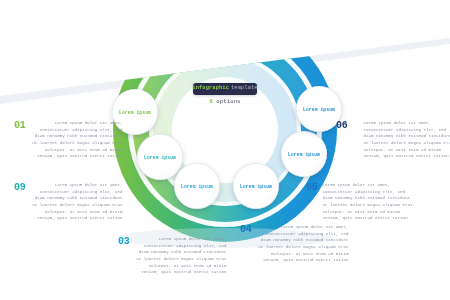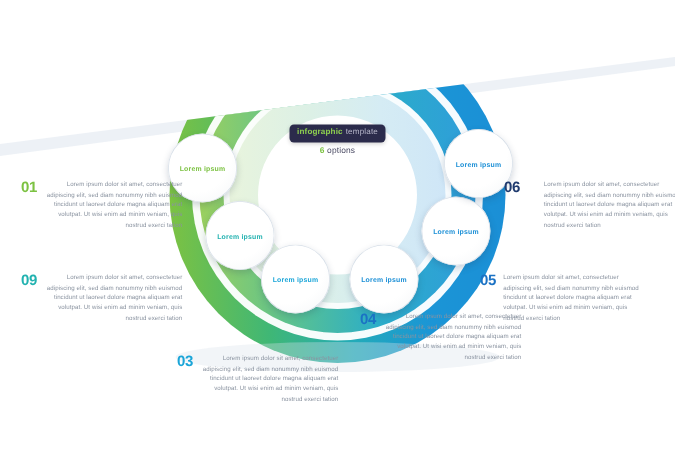--- a/index.html
+++ b/index.html
@@ -14,20 +14,21 @@
     overflow: hidden;
     position: relative;
   }
 
   #canvas {
     position: absolute;
     left: 0;
     top: 0;
     width: 422px;
     height: 300px;
+    font-family: Liberation Mono, monospace;
   }
 
   
   .graphic-layer {
     position: absolute;
     left: 0;
     top: 0;
     width: 450px;
     height: 300px;
     pointer-events: none;
@@ -215,25 +216,25 @@
         <div class="info-body">Lorem ipsum dolor sit amet, consectetuer adipiscing elit, sed diam nonummy nibh euismod tincidunt ut laoreet dolore magna aliquam erat volutpat. Ut wisi enim ad minim veniam, quis nostrud exerci tation</div>
       </div>
       <div class="info-block align-right" style="left: 14px; top: 182px;">
         <div class="info-num" style="color: rgb(34, 178, 176);">09</div>
         <div class="info-body">Lorem ipsum dolor sit amet, consectetuer adipiscing elit, sed diam nonummy nibh euismod tincidunt ut laoreet dolore magna aliquam erat volutpat. Ut wisi enim ad minim veniam, quis nostrud exerci tation</div>
       </div>
       <div class="info-block align-right" style="left: 118px; top: 236px;">
         <div class="info-num" style="color: rgb(26, 165, 216);">03</div>
         <div class="info-body">Lorem ipsum dolor sit amet, consectetuer adipiscing elit, sed diam nonummy nibh euismod tincidunt ut laoreet dolore magna aliquam erat volutpat. Ut wisi enim ad minim veniam, quis nostrud exerci tation</div>
       </div>
-      <div class="info-block align-right" style="left: 240px; top: 208px;">
+      <div class="info-block align-right" style="left: 240px; top: 224px;">
         <div class="info-num" style="color: rgb(27, 114, 196);">04</div>
         <div class="info-body">Lorem ipsum dolor sit amet, consectetuer adipiscing elit, sed diam nonummy nibh euismod tincidunt ut laoreet dolore magna aliquam erat volutpat. Ut wisi enim ad minim veniam, quis nostrud exerci tation</div>
       </div>
-      <div class="info-block align-left" style="left: 320px; top: 182px;">
+      <div class="info-block align-left" style="left: 306px; top: 182px;">
         <div class="info-num" style="color: rgb(27, 114, 196);">05</div>
         <div class="info-body">Lorem ipsum dolor sit amet, consectetuer adipiscing elit, sed diam nonummy nibh euismod tincidunt ut laoreet dolore magna aliquam erat volutpat. Ut wisi enim ad minim veniam, quis nostrud exerci tation</div>
       </div>
       <div class="info-block align-left" style="left: 336px; top: 120px; gap: 16px;">
         <div class="info-num" style="color: rgb(31, 58, 110);">06</div>
         <div class="info-body">Lorem ipsum dolor sit amet, consectetuer adipiscing elit, sed diam nonummy nibh euismod tincidunt ut laoreet dolore magna aliquam erat volutpat. Ut wisi enim ad minim veniam, quis nostrud exerci tation</div>
       </div>
     </div>
 
 </div>

